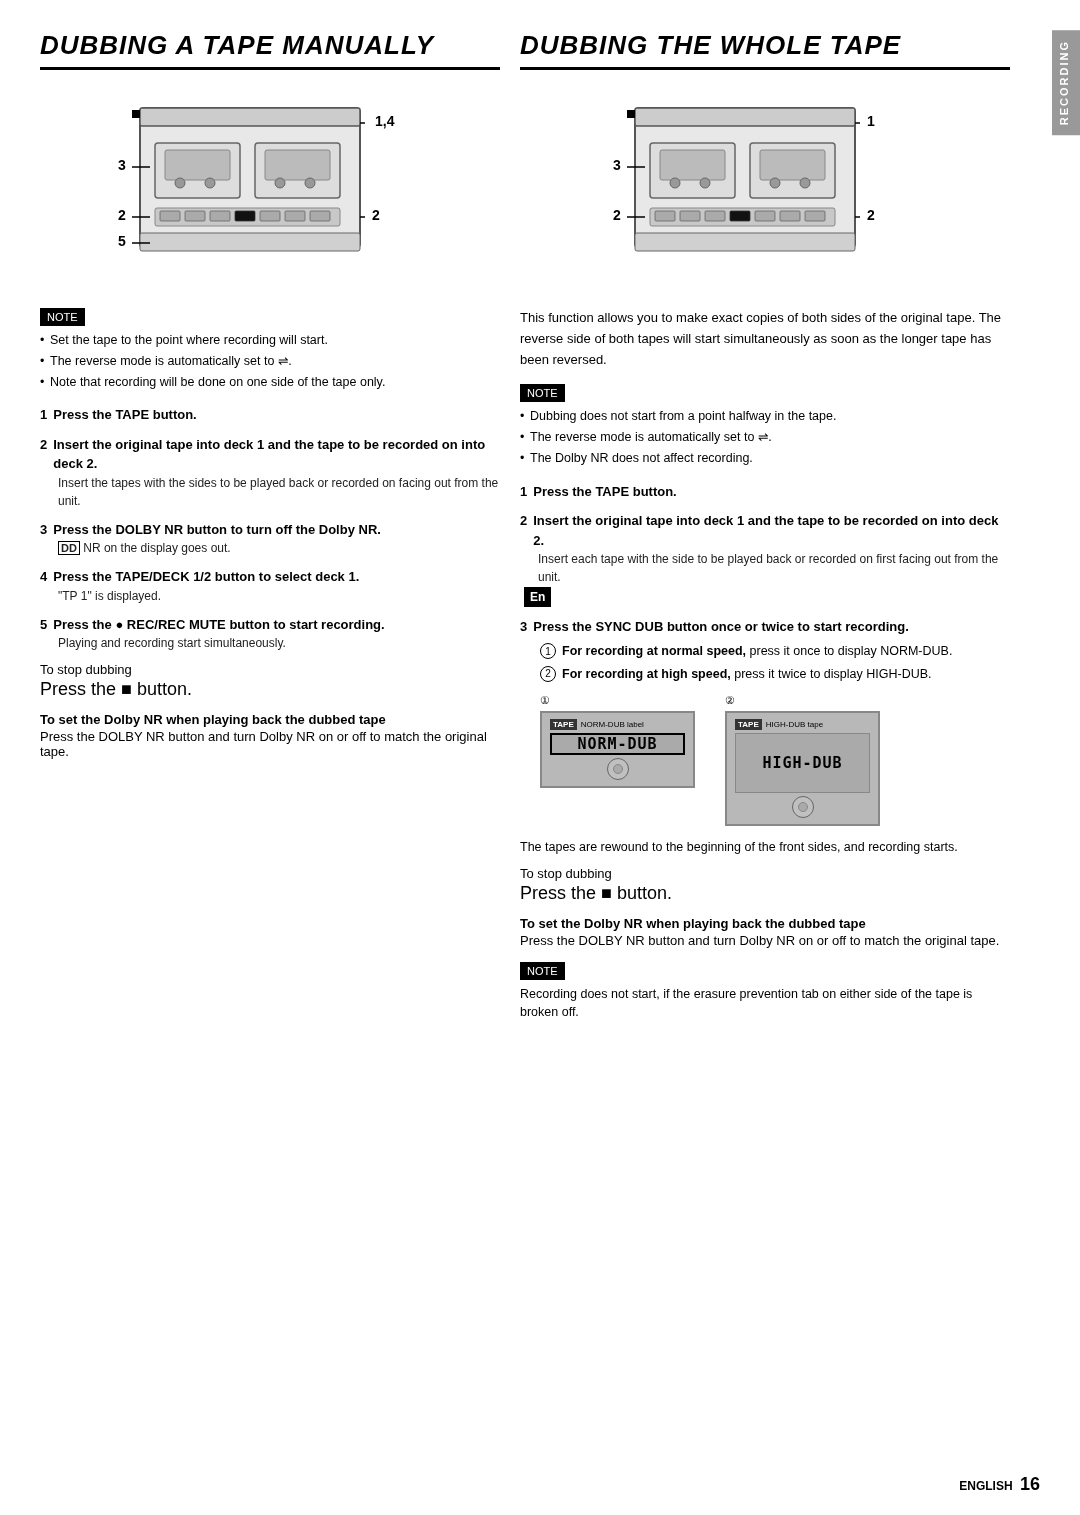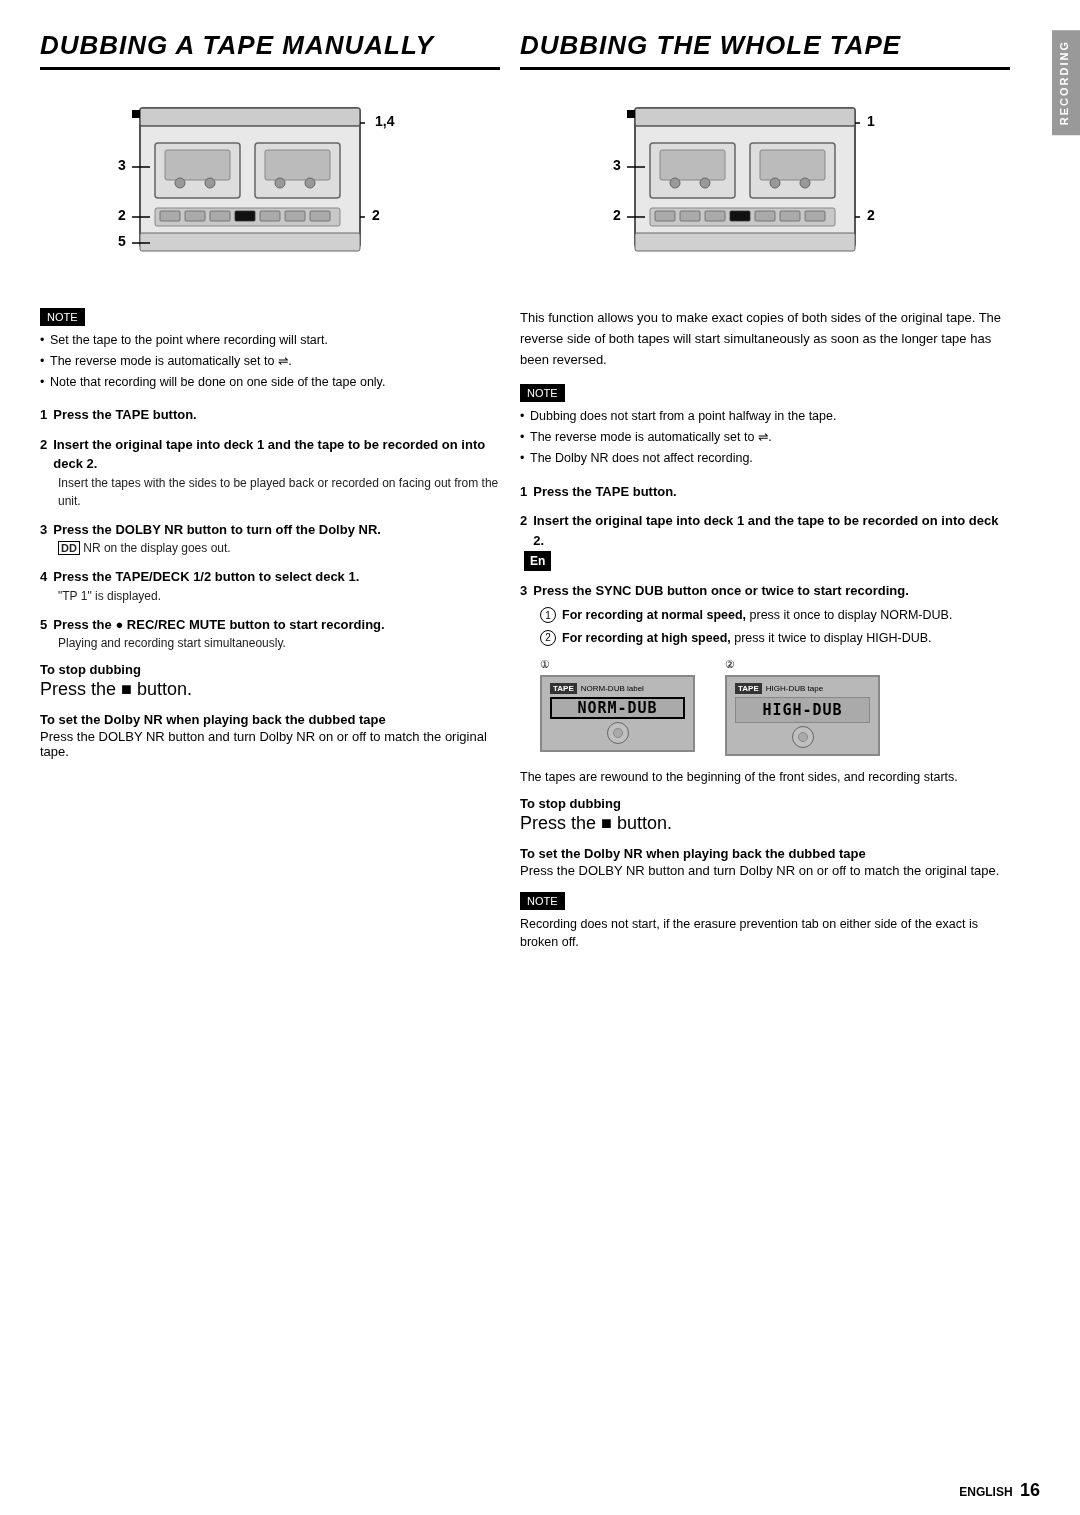--- a/index.html
+++ b/index.html
@@ -146,21 +146,21 @@
     }
     .display-circle-num {
       font-size: 11px;
       align-self: flex-start;
     }
     
     .stop-dubbing {
       margin-bottom: 12px;
     }
     .stop-dubbing-title {
-      font-weight: bold;
+      font-weight: normal;
       font-size: 13px;
       margin-bottom: 2px;
     }
     .stop-dubbing-text {
       font-size: 18px;
     }
     
     .dolby-note-title {
       font-weight: bold;
       font-size: 13px;
@@ -182,21 +182,21 @@
       font-size: 11px;
       font-weight: bold;
       letter-spacing: 2px;
       color: #fff;
       padding: 10px 6px;
       text-align: center;
     }
     
     .footer {
       position: absolute;
-      bottom: 14px;
+      bottom: 20px;
       right: 40px;
       font-size: 12px;
       font-weight: bold;
     }
     .footer-english {
       text-transform: uppercase;
     }
     
     .step-row {
       display: flex;
@@ -398,20 +398,21 @@
             <span class="step-number">1</span>
             <span class="step-text"><strong>Press the TAPE button.</strong></span>
           </div>
         </div>
 
         <div class="step">
           <div class="step-row">
             <span class="step-number">2</span>
             <span class="step-text"><strong>Insert the original tape into deck 1 and the tape to be recorded on into deck 2.</strong></span>
           </div>
+          <div class="step-sub">Insert each tape with the side to be played back or recorded on first facing out from the unit.</div>
           <span class="en-inline">En</span>
         </div>
 
         <div class="step">
           <div class="step-row">
             <span class="step-number">3</span>
             <span class="step-text"><strong>Press the SYNC DUB button once or twice to start recording.</strong></span>
           </div>
           <div class="substeps">
             <div class="substep">
@@ -444,21 +445,21 @@
           </div>
         </div>
 
         <div class="display-item">
           <span class="display-circle-num">②</span>
           <div style="border:2px solid #888;background:#b8b8b8;padding:6px 8px;width:155px;">
             <div style="display:flex;align-items:center;gap:4px;margin-bottom:3px;">
               <span style="background:#333;color:#fff;font-size:8px;padding:1px 3px;font-weight:bold;">TAPE</span>
               <span style="font-size:8px;">HIGH-DUB tape</span>
             </div>
-            <div style="background:#aaa;border:1px solid #888;padding:3px 4px;font-family:monospace;font-size:15px;font-weight:bold;letter-spacing:1px;text-align:center;">HIGH-DUB</div>
+            <div style="background:#aaa;border:1px solid #888;padding:20px 4px;font-family:monospace;font-size:15px;font-weight:bold;letter-spacing:1px;text-align:center;">HIGH-DUB</div>
             <div style="margin-top:3px;display:flex;justify-content:center;">
               <div style="width:22px;height:22px;border:1.5px solid #666;border-radius:50%;background:#c0c0c0;display:flex;align-items:center;justify-content:center;">
                 <div style="width:10px;height:10px;border:1px solid #888;border-radius:50%;background:#aaa;"></div>
               </div>
             </div>
           </div>
         </div>
       </div>
 
       <p class="recording-starts-text">The tapes are rewound to the beginning of the front sides, and recording starts.</p>
@@ -468,21 +469,21 @@
         <div class="stop-dubbing-text">Press the ■ button.</div>
       </div>
 
       <div class="stop-dubbing">
         <div class="dolby-note-title">To set the Dolby NR when playing back the dubbed tape</div>
         <div class="dolby-note-text">Press the DOLBY NR button and turn Dolby NR on or off to match the original tape.</div>
       </div>
 
       <div class="note-section" style="margin-top:14px;">
         <div class="note-box">NOTE</div>
-        <p style="font-size:12.5px;line-height:1.5;">Recording does not start, if the erasure prevention tab on either side of the exact is broken off.</p>
+        <p style="font-size:12.5px;line-height:1.5;">Recording does not start, if the erasure prevention tab on either side of the tape is broken off.</p>
       </div>
     </div>
   </div>
 
   <div class="footer">
     <span class="footer-english">ENGLISH</span>
     <span style="margin-left:4px;font-size:18px;font-weight:bold;">16</span>
   </div>
 </div>
 

